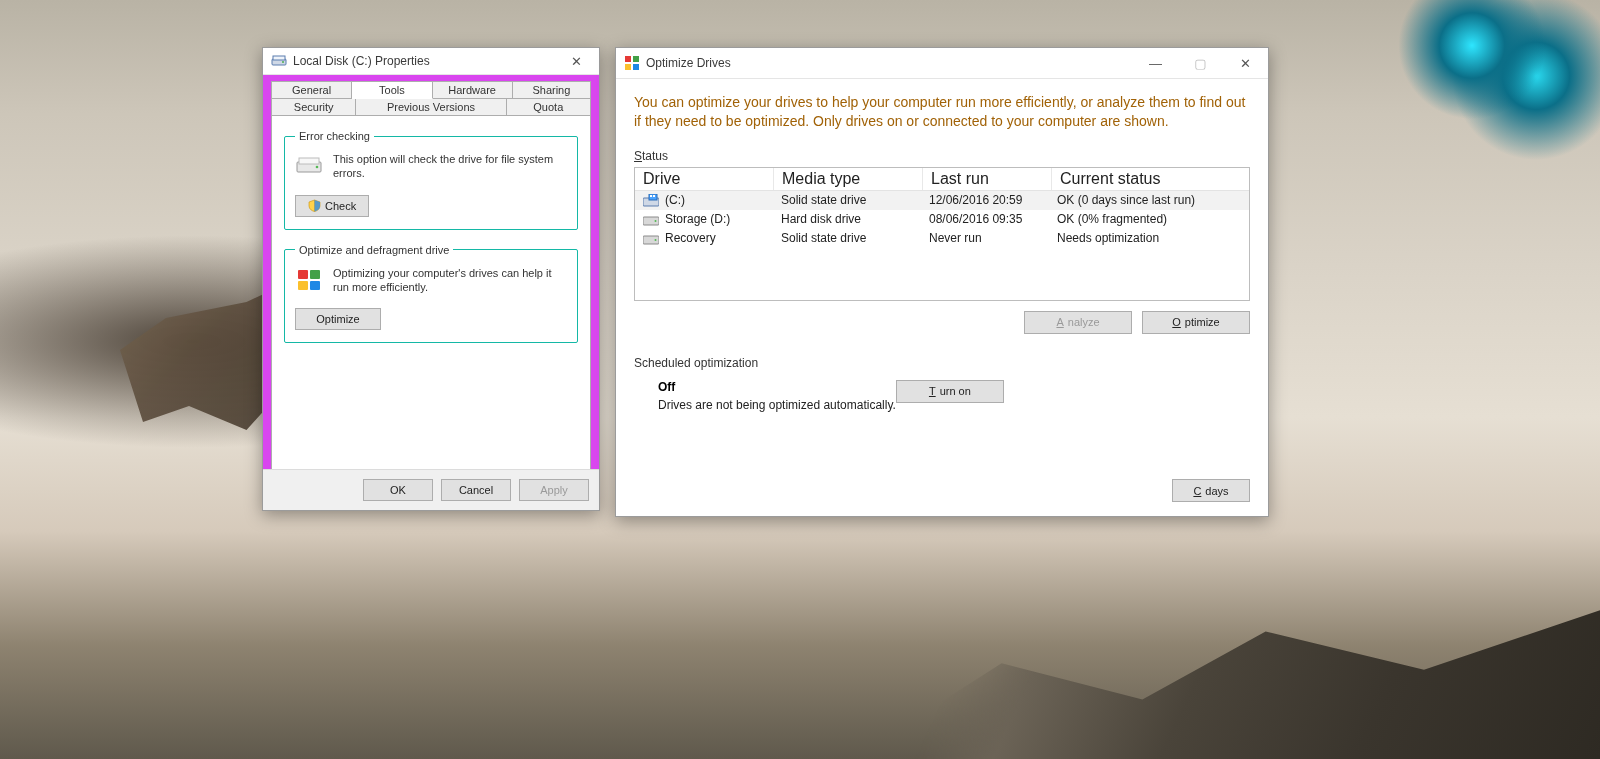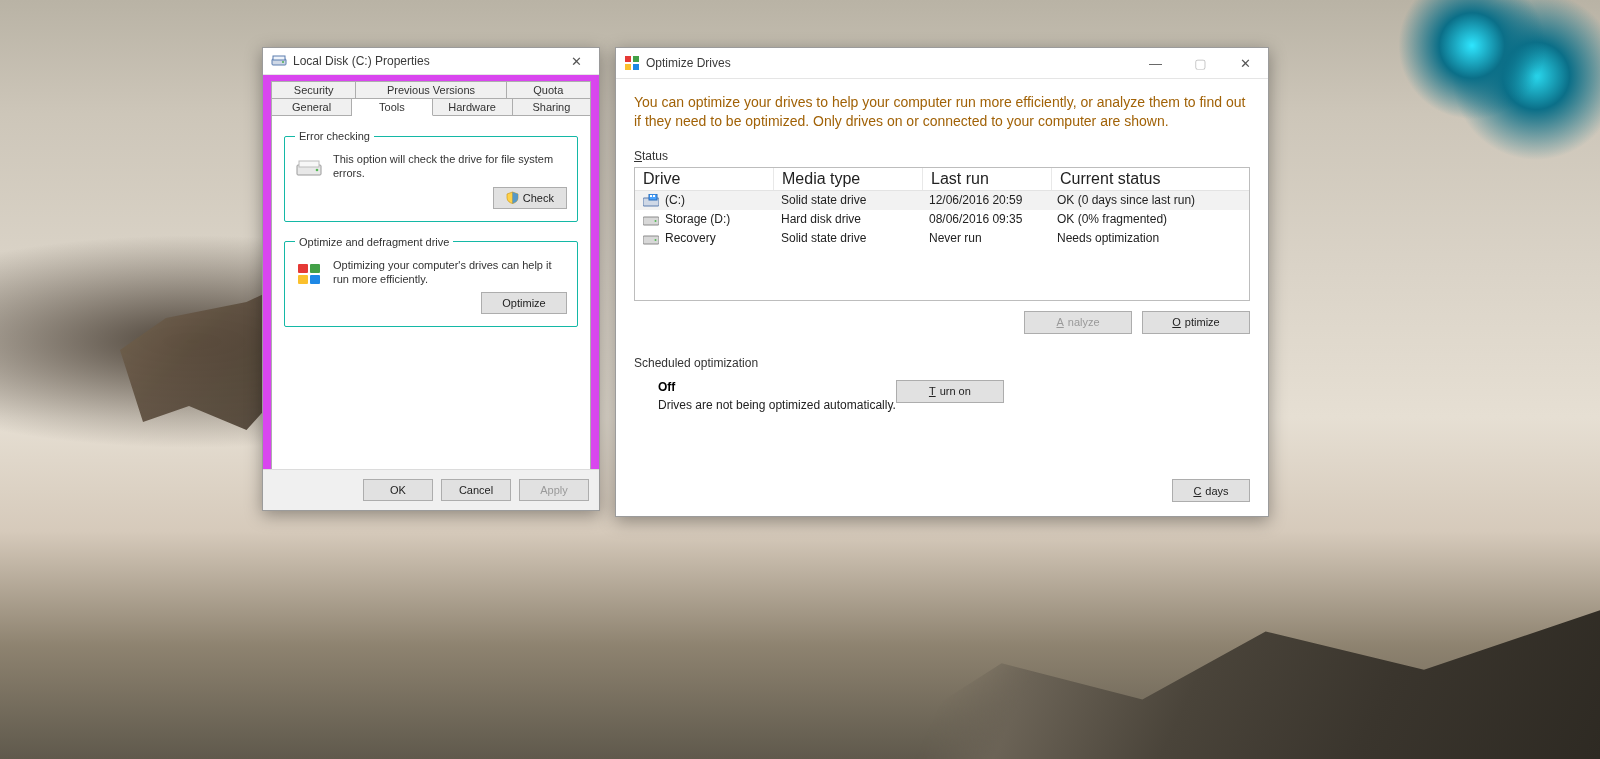--- a/index.html
+++ b/index.html
@@ -43,29 +43,29 @@
   .props .tabs-wrap{margin:6px 8px 0 8px}
   .tab-row{display:flex}
   .tab{border:1px solid #adadad;border-bottom:none;background:#f0f0f0;
     font-size:11px;padding:2px 0;text-align:center;color:#333;position:relative}
   .tab.sel{background:#fff;z-index:2;border-bottom:1px solid #fff;margin-bottom:-1px;font-weight:400}
   .tab + .tab{border-left:none}
   .tab-body{border:1px solid #adadad;background:#fff;height:360px;padding:14px 12px 10px 12px;position:relative}
 
   fieldset.group{border:1px solid #14b8a6;border-radius:2px;margin:0 0 14px 0;padding:10px 10px 12px 10px}
   fieldset.group legend{font-size:11px;padding:0 4px;color:#333}
-  .grp-row{display:flex;align-items:flex-end;gap:8px;font-size:11px;color:#333}
+  .grp-row{display:flex;align-items:center;gap:8px;font-size:11px;color:#333}
   .grp-row .icon{width:30px;height:24px;flex:0 0 30px;display:flex;align-items:center;justify-content:center}
   .btn{
     background:#e1e1e1;border:1px solid #adadad;min-width:70px;height:22px;
     font-family:inherit;font-size:11px;color:#222;padding:0 12px;display:inline-flex;
     align-items:center;justify-content:center;gap:4px;
   }
   .btn[disabled]{color:#9a9a9a}
-  .btn-row{display:flex;justify-content:flex-end;margin-top:6px}
+  .btn-row{display:flex;margin-top:14px}
 
   .dlg-footer{position:absolute;left:0;right:0;bottom:0;height:40px;display:flex;
     align-items:center;justify-content:flex-end;gap:8px;padding:0 10px;background:#f0f0f0;
     border-top:1px solid #dcdcdc}
 
   
   .opt{left:615px;top:47px;width:652px;height:468px;background:#fff}
   .opt .body{padding:14px 18px 0 18px}
   .desc{font-size:14px;color:#a16207;line-height:1.35;margin-bottom:18px}
   .section-lbl{font-size:12px;color:#333;margin-bottom:4px}
@@ -108,29 +108,29 @@
         </svg>
     </span>
     <span class="title">Local Disk (C:) Properties</span>
     <div class="win-btns">
       <div class="win-btn close">✕</div>
     </div>
   </div>
 
   <div class="tabs-wrap">
     <div class="tab-row">
-      <div class="tab" style="width:84px">Security</div>
-      <div class="tab" style="width:150px">Previous Versions</div>
-      <div class="tab" style="width:84px">Quota</div>
-    </div>
-    <div class="tab-row">
       <div class="tab" style="width:80px">General</div>
       <div class="tab sel" style="width:80px">Tools</div>
       <div class="tab" style="width:80px">Hardware</div>
       <div class="tab" style="width:78px">Sharing</div>
+    </div>
+    <div class="tab-row">
+      <div class="tab" style="width:84px">Security</div>
+      <div class="tab" style="width:150px">Previous Versions</div>
+      <div class="tab" style="width:84px">Quota</div>
     </div>
     <div class="tab-body">
 
       <fieldset class="group">
         <legend>Error checking</legend>
         <div class="grp-row">
           <span class="icon">
             <svg width="28" height="20">
                 <rect x="1" y="6" width="24" height="10" rx="1" fill="#e8e8e8" stroke="#9a9a9a"></rect>
                 <rect x="3" y="2" width="20" height="6" fill="#f7f7f7" stroke="#bcbcbc"></rect>

